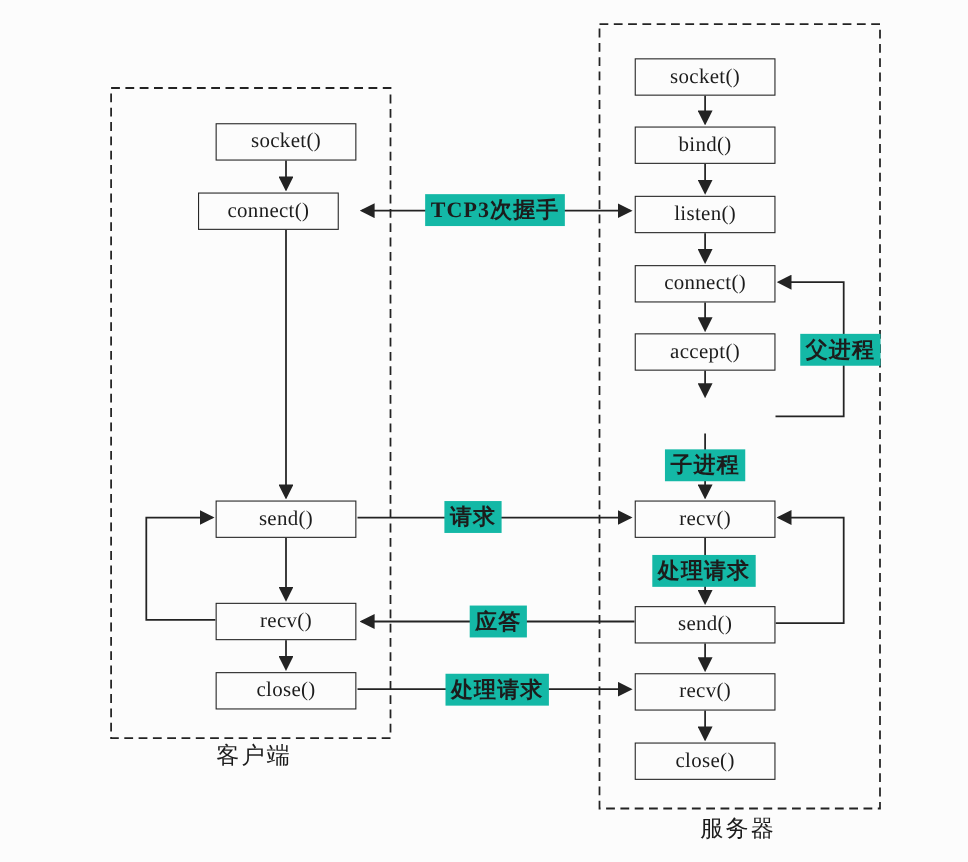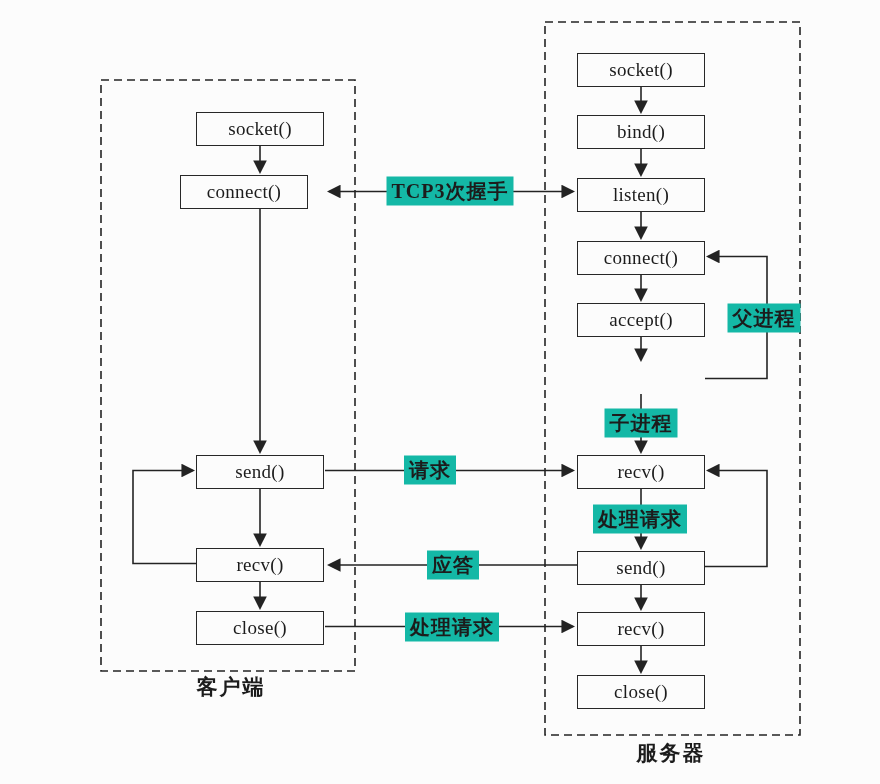--- a/index.html
+++ b/index.html
@@ -14,21 +14,21 @@
     display:flex;align-items:center;justify-content:center;
     font-size:19px;letter-spacing:.3px;
   }
   .lbl{
     position:absolute;transform:translate(-50%,-50%);
     background:#14b8a6;padding:1px 5px;white-space:nowrap;
     font-size:20px;font-weight:bold;letter-spacing:1px;
   }
   .region-lbl{
     position:absolute;transform:translate(-50%,-50%);
-    font-size:21px;font-weight:bold;letter-spacing:2px;white-space:nowrap;
+    font-size:21px;font-weight:normal;letter-spacing:2px;white-space:nowrap;
   }
 </style>
 </head>
 <body>
 
 <div class="canvas">
 
   <svg class="wires" viewBox="0 0 880 784" xmlns="http://www.w3.org/2000/svg">
     <defs>
       <marker id="arr" viewBox="0 0 10 10" refX="8.5" refY="5" markerWidth="8.5" markerHeight="8.5" orient="auto-start-reverse">

